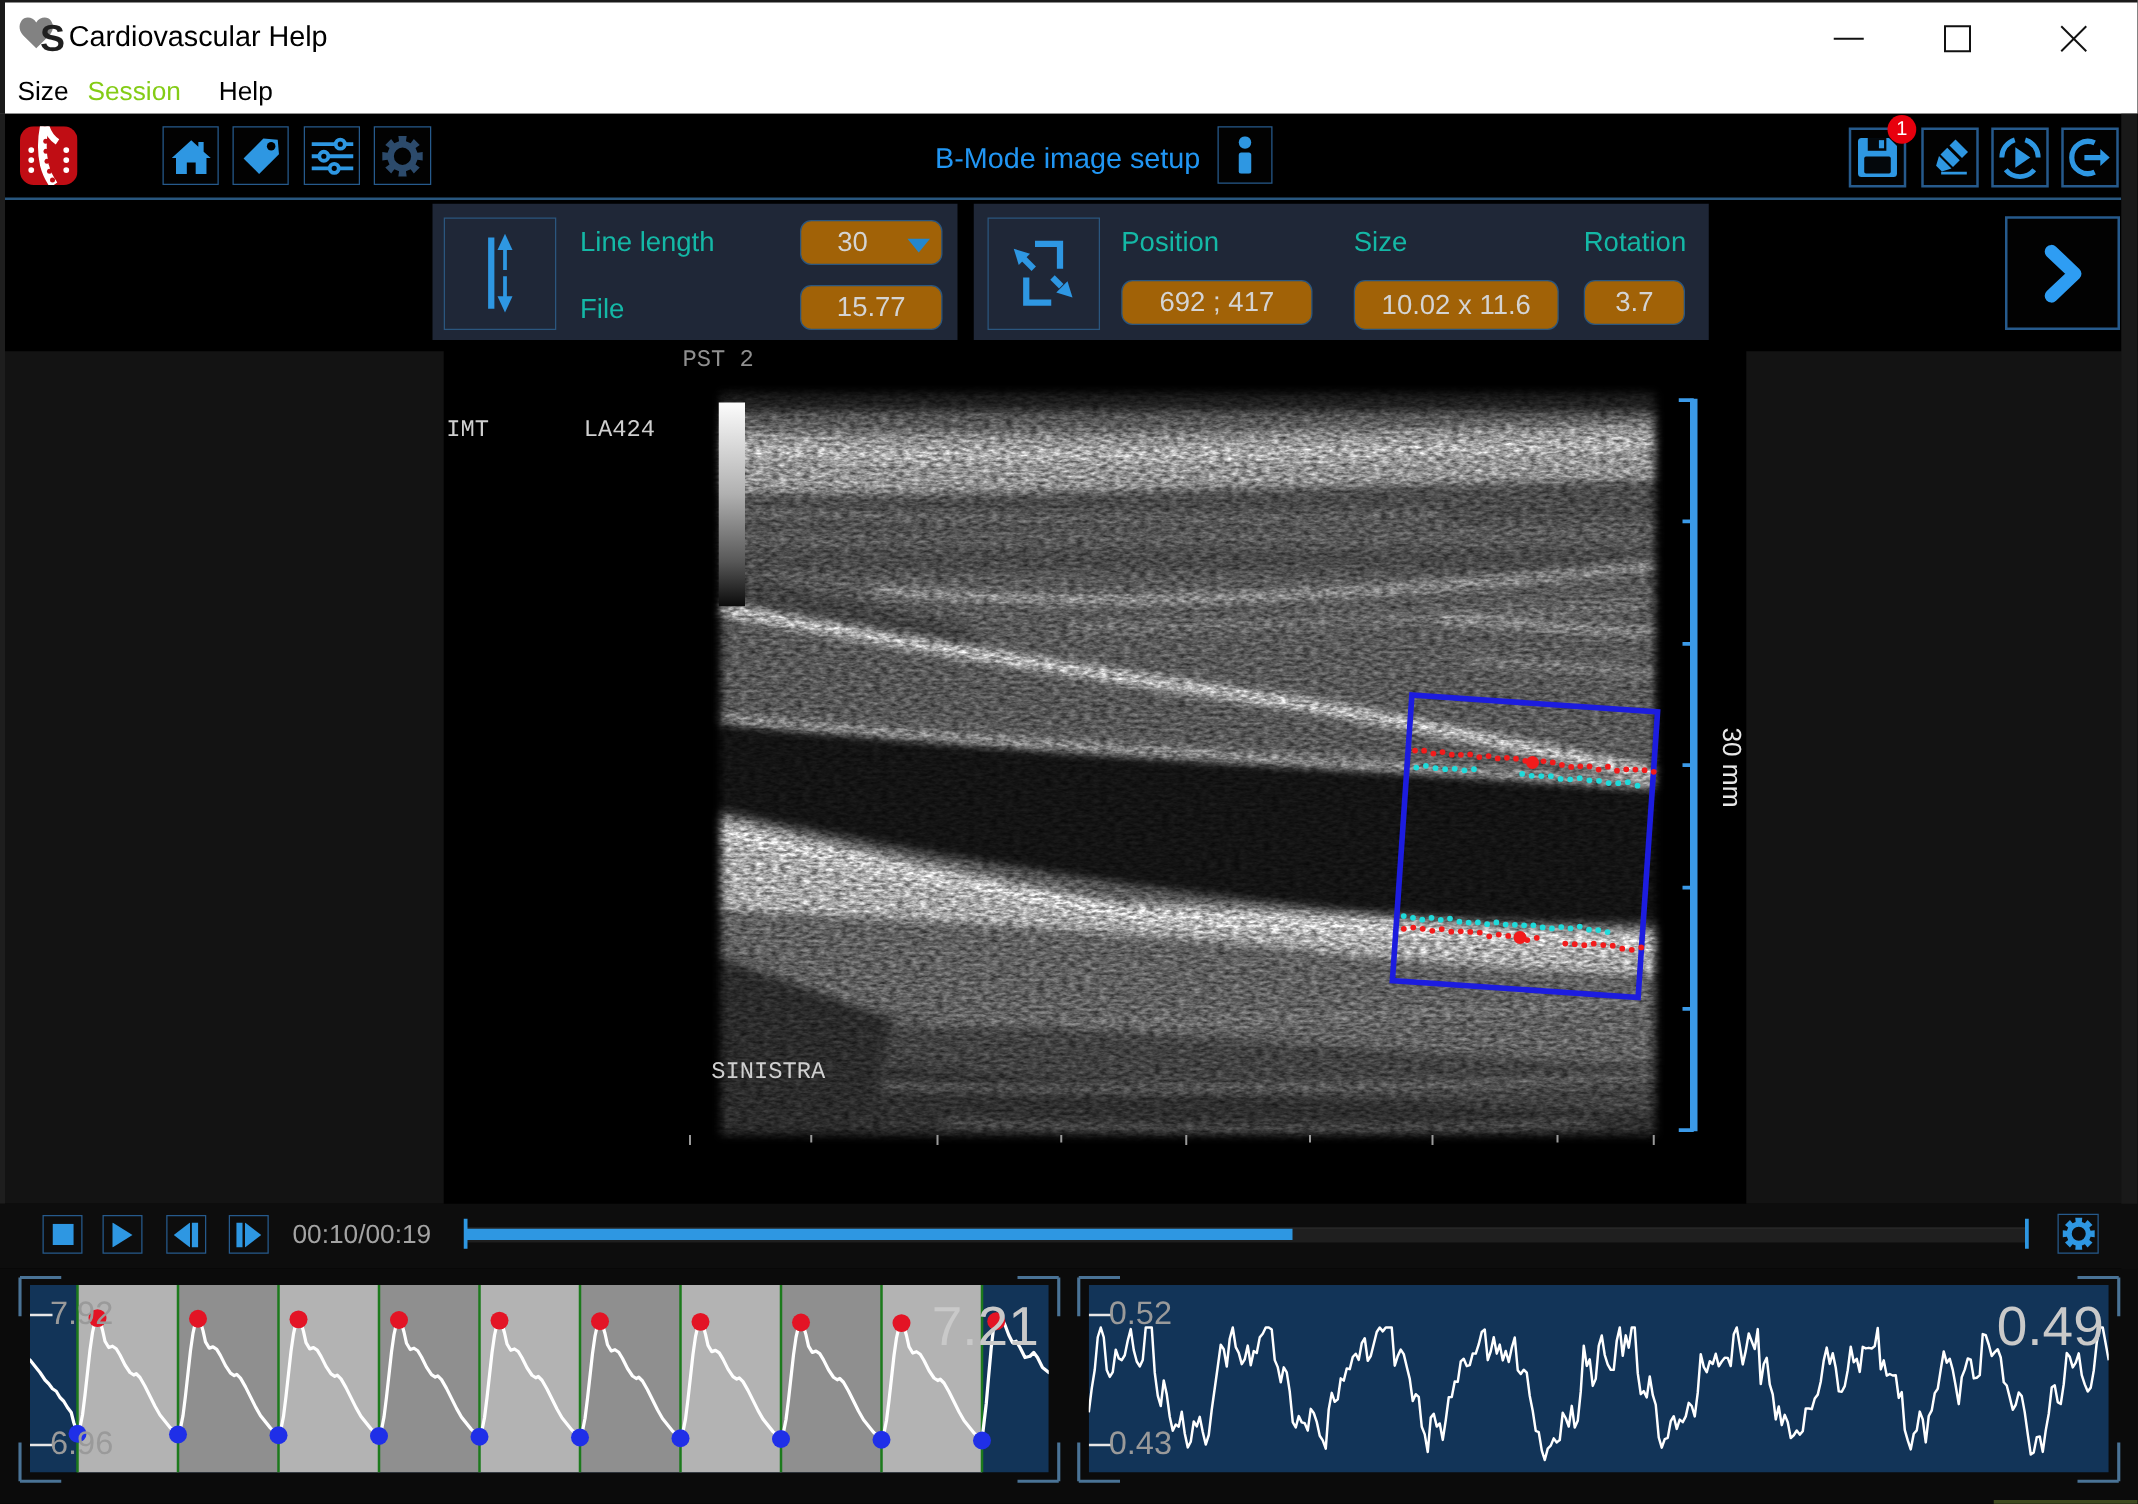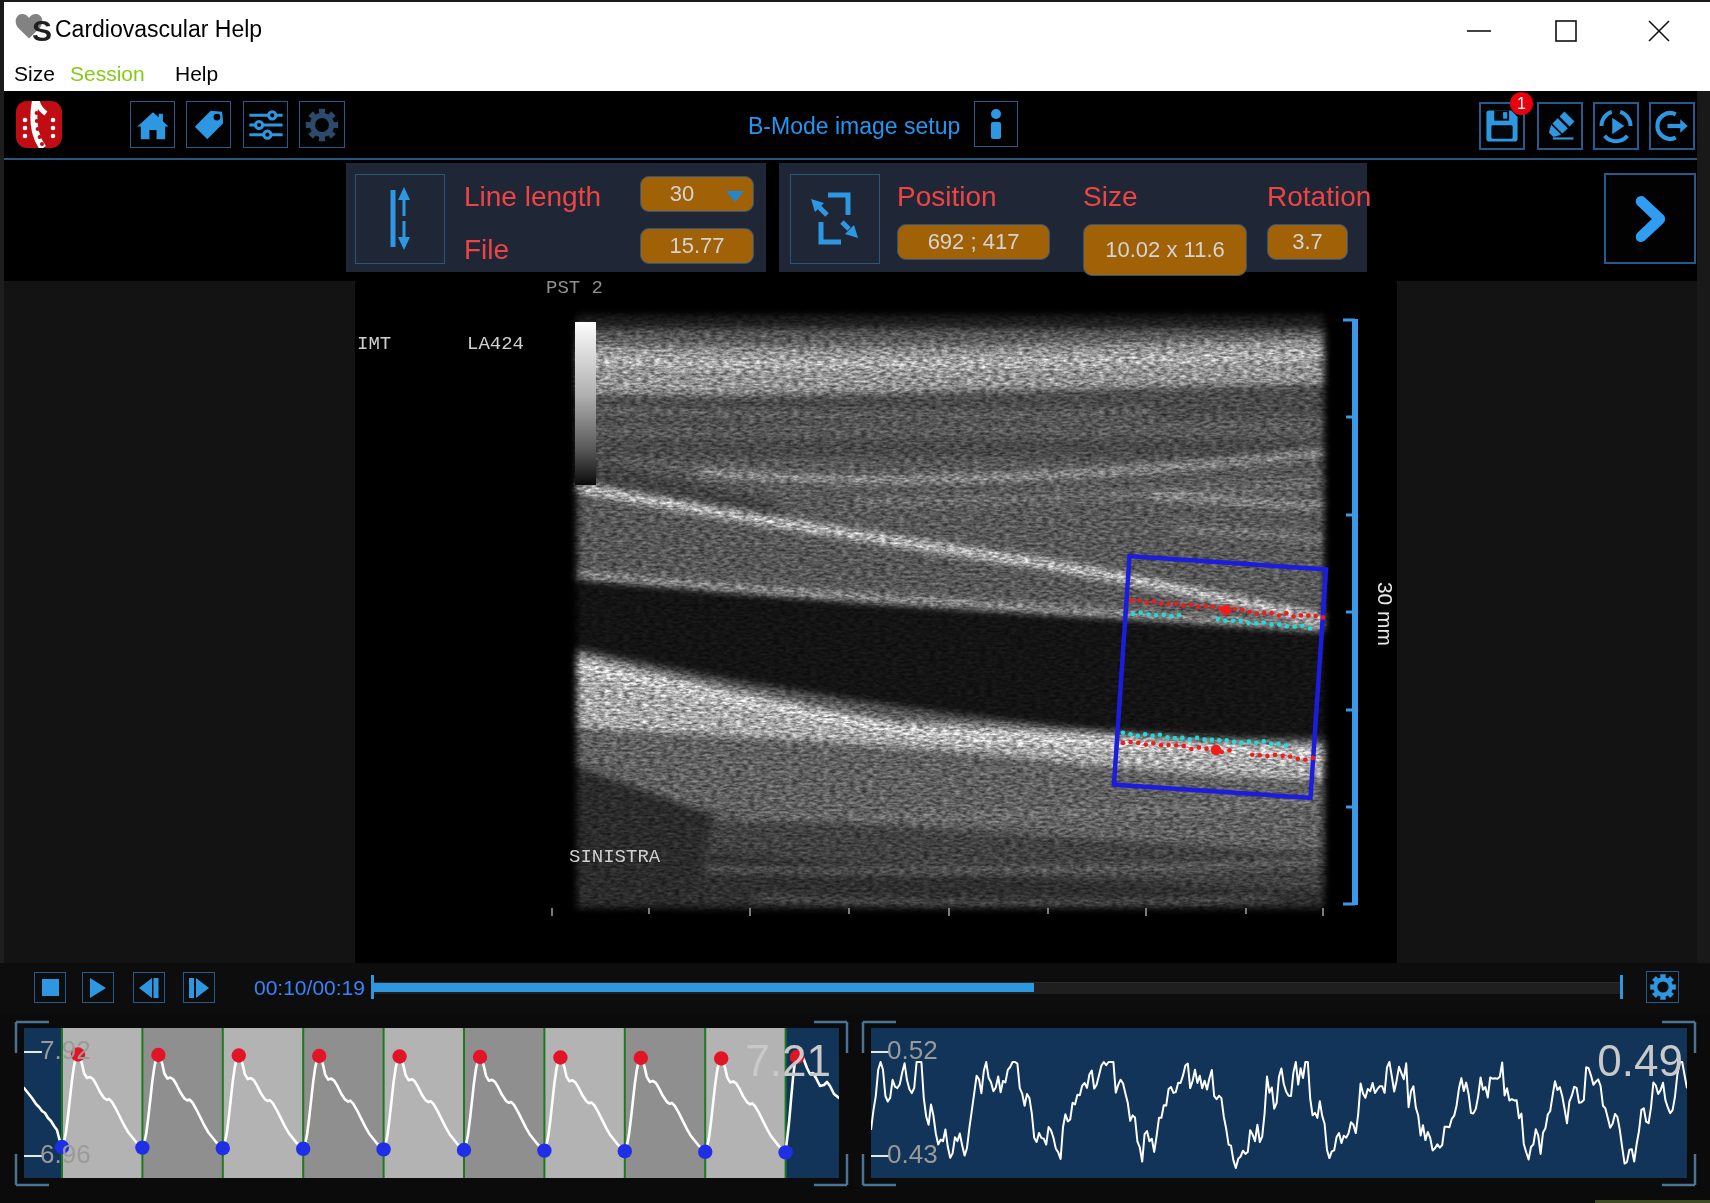--- a/index.html
+++ b/index.html
@@ -1,19 +1,19 @@
 <!DOCTYPE html>
 <html><head><meta charset="utf-8"><style>
 html,body{margin:0;padding:0;width:1710px;height:1203px;background:#000;overflow:hidden;
   font-family:"Liberation Sans",sans-serif;}
 .abs{position:absolute;}
 .btn{position:absolute;border:2px solid #265a8c;background:#020202;display:flex;align-items:center;justify-content:center;box-sizing:border-box;}
 .panel{position:absolute;background:#1f2737;top:163px;height:109px;}
 .field{position:absolute;box-sizing:border-box;border:1.5px solid #2b567e;border-radius:9px;background:#a16207;color:#d4d4d4;font-size:22px;display:flex;align-items:center;justify-content:center;}
-.lbl{position:absolute;color:#ef4444;font-size:28px;}
+.lbl{position:absolute;color:#14b8a6;font-size:22px;}
 </style></head>
 <body>
 
 <div class="abs" style="left:0;top:0;width:1710px;height:91px;background:#fff;"></div>
 <div class="abs" style="left:0;top:0;width:1710px;height:2px;background:#1a1a1a;"></div>
 <div class="abs" style="left:0;top:0;width:4px;height:91px;background:#1a1a1a;"></div>
 <svg class="abs" style="left:14px;top:11px" width="40" height="36" viewBox="0 0 40 36">
   <path d="M15 7 C12.5 2.5 6 1.5 3.2 5.5 C0.5 9.5 1.5 14 4.8 17.5 L15 27.5 L25.2 17.5 C28.5 14 29.5 9.5 26.8 5.5 C24 1.5 17.5 2.5 15 7 Z" fill="#828282"></path>
   <text x="18" y="30" font-size="30" font-weight="bold" fill="#1f1f1f" font-family="Liberation Sans">S</text>
 </svg>
@@ -154,21 +154,21 @@
    <path d="M20 24 L33 28 L24 37 Z"></path>
    <line x1="51" y1="47" x2="58" y2="54" stroke="#2e97e2" stroke-width="5"></line>
    <path d="M67 63 L54 59 L63 50 Z"></path>
   </g>
  </svg>
 </div>
 <div class="lbl" style="left:897px;top:181px;">Position</div>
 <div class="lbl" style="left:1083px;top:181px;">Size</div>
 <div class="lbl" style="left:1267px;top:181px;">Rotation</div>
 <div class="field" style="left:897px;top:224px;width:153px;height:36px;">692 ; 417</div>
-<div class="field" style="left:1083px;top:224px;width:164px;height:52px;">10.02 x 11.6</div>
+<div class="field" style="left:1083px;top:224px;width:164px;height:40px;">10.02 x 11.6</div>
 <div class="field" style="left:1267px;top:224px;width:81px;height:36px;">3.7</div>
 <div class="btn" style="left:1604px;top:173px;width:92px;height:91px;">
  <svg width="56" height="56" viewBox="0 0 24 24">
       <path d="M8.2 4.4 L16.2 12 L8.2 19.6" stroke="#2e9df3" stroke-width="4.6" fill="none" stroke-linecap="round" stroke-linejoin="round"></path>
     </svg>
 </div>
 
 <div class="abs" style="left:0;top:281px;width:1710px;height:682px;background:#131313;"></div>
 <div class="abs" style="left:0;top:91px;width:4px;height:872px;background:#1e1e1e;"></div>
 <div class="abs" style="left:1697px;top:91px;width:13px;height:1112px;background:#191919;"></div>
@@ -375,21 +375,21 @@
       <path d="M13 0 L0 10 L13 20 Z" fill="#2e97e2"></path>
       <rect x="14.5" y="0" width="5" height="20" fill="#2e97e2"></rect>
     </svg>
   </div>
 <div class="btn" style="left:183px;top:972px;width:32px;height:31px;border-width:1.5px;background:#0d0d0d;">
  <svg width="20" height="20">
       <rect x="0" y="0" width="5" height="20" fill="#2e97e2"></rect>
       <path d="M7 0 L20 10 L7 20 Z" fill="#2e97e2"></path>
     </svg>
   </div>
-<div class="abs" style="left:234px;top:976px;font-size:21px;color:#3b82f6;margin-left:20px;">00:10/00:19</div>
+<div class="abs" style="left:234px;top:976px;font-size:21px;color:#a3a3a3;">00:10/00:19</div>
 <div class="abs" style="left:373px;top:982px;width:1248px;height:11px;background:#1f1f1f;border-top:1px solid #2a2a2a;"></div>
 <div class="abs" style="left:373px;top:983px;width:661px;height:9px;background:#2e97e2;"></div>
 <div class="abs" style="left:371px;top:975px;width:3px;height:24px;background:#2e97e2;"></div>
 <div class="abs" style="left:1620px;top:975px;width:3px;height:24px;background:#2e97e2;"></div>
 <div class="abs" style="left:1646px;top:971px;width:33px;height:32px;border:1.5px solid #265a8c;box-sizing:border-box;display:flex;align-items:center;justify-content:center;">
  <svg width="28" height="28" viewBox="0 0 24 24">
  <path fill="#2e97e2" fill-rule="evenodd" d="M9.60 1.06 L14.40 1.06 L14.13 3.87 L16.24 4.75 L18.04 2.57 L21.43 5.96 L19.25 7.76 L20.13 9.87 L22.94 9.60 L22.94 14.40 L20.13 14.13 L19.25 16.24 L21.43 18.04 L18.04 21.43 L16.24 19.25 L14.13 20.13 L14.40 22.94 L9.60 22.94 L9.87 20.13 L7.76 19.25 L5.96 21.43 L2.57 18.04 L4.75 16.24 L3.87 14.13 L1.06 14.40 L1.06 9.60 L3.87 9.87 L4.75 7.76 L2.57 5.96 L5.96 2.57 L7.76 4.75 L9.87 3.87 Z M16.80 12.00 A4.8 4.8 0 1 0 7.20 12.00 A4.8 4.8 0 1 0 16.80 12.00 Z"></path>
  </svg>
 </div>
 

